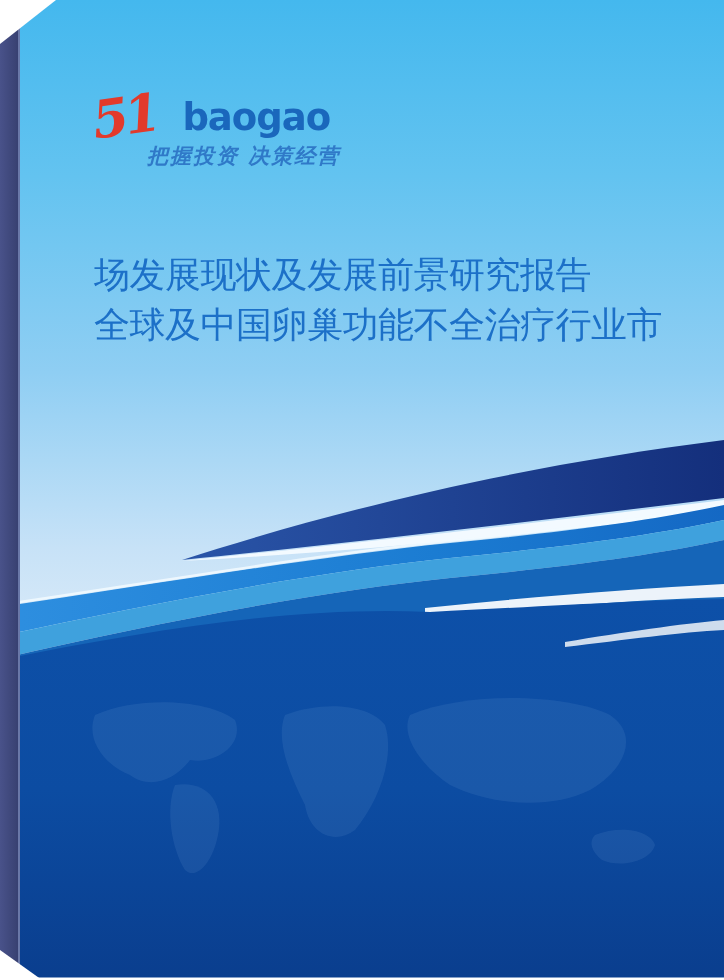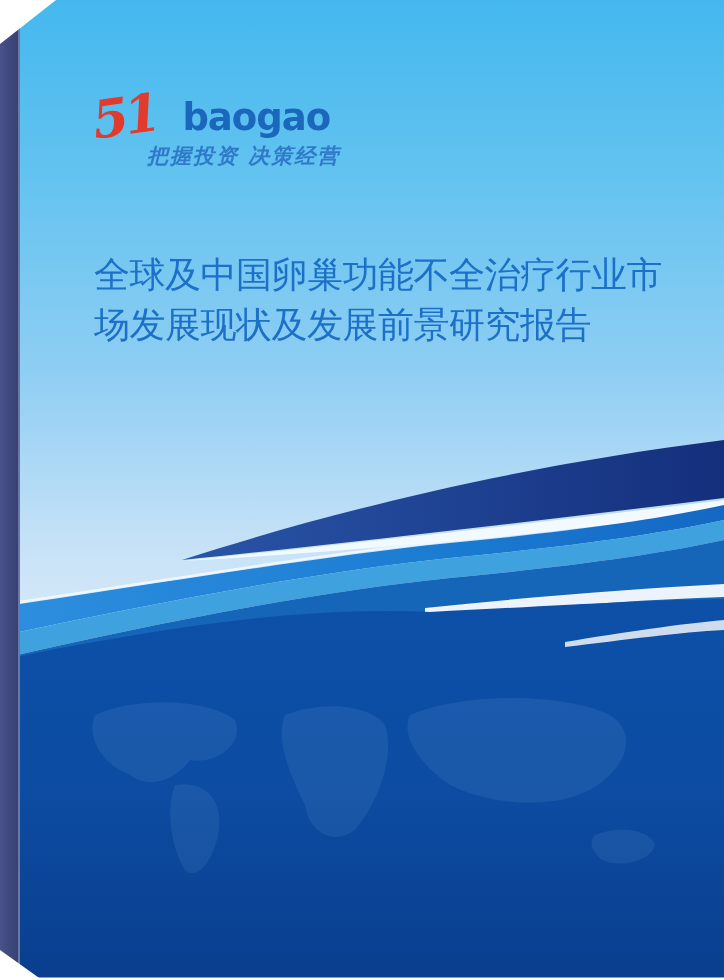--- a/index.html
+++ b/index.html
@@ -113,17 +113,17 @@
 
   <header class="logo">
     <div class="logo-row">
       <span class="logo-51">51</span>
       <span class="logo-word">baogao</span>
     </div>
     <div class="logo-tagline">把握投资 决策经营</div>
   </header>
 
   <h1 class="title">
+    <span>场发展现状及发展前景研究报告</span>
     <span>全球及中国卵巢功能不全治疗行业市</span>
-    <span>场发展现状及发展前景研究报告</span>
   </h1>
 
 </div>
 
 </body></html>

